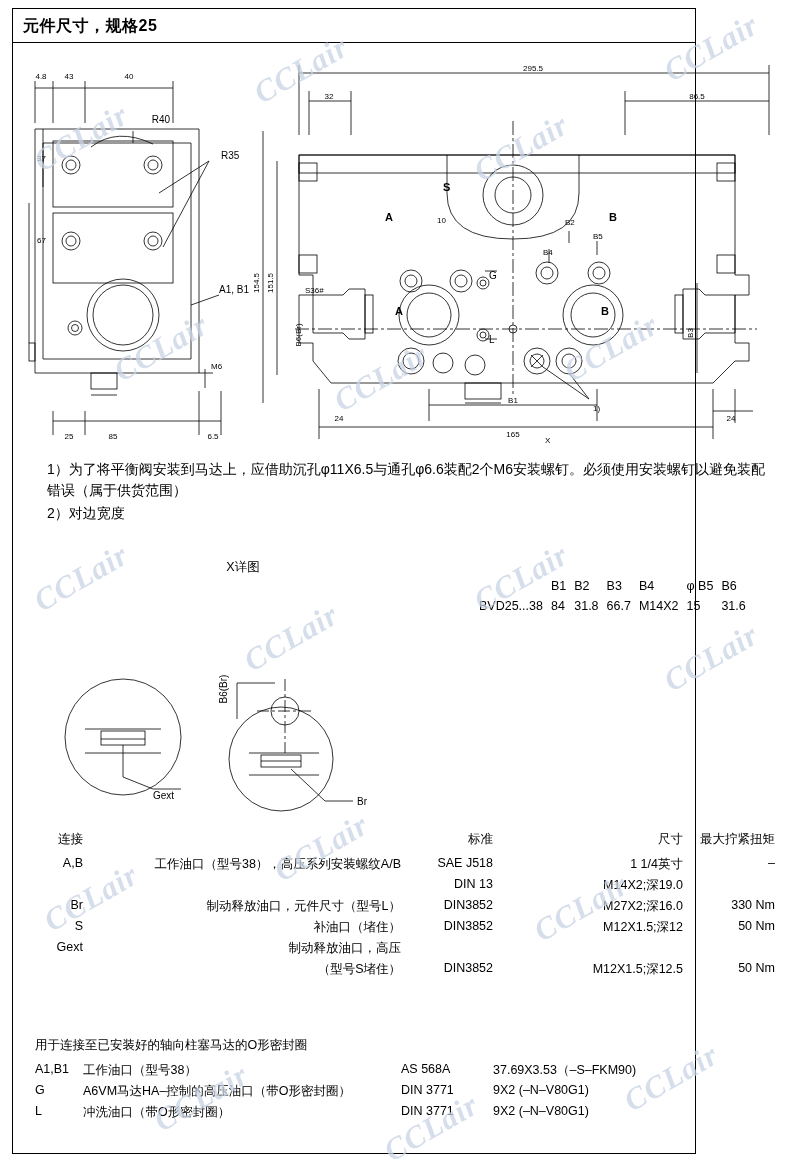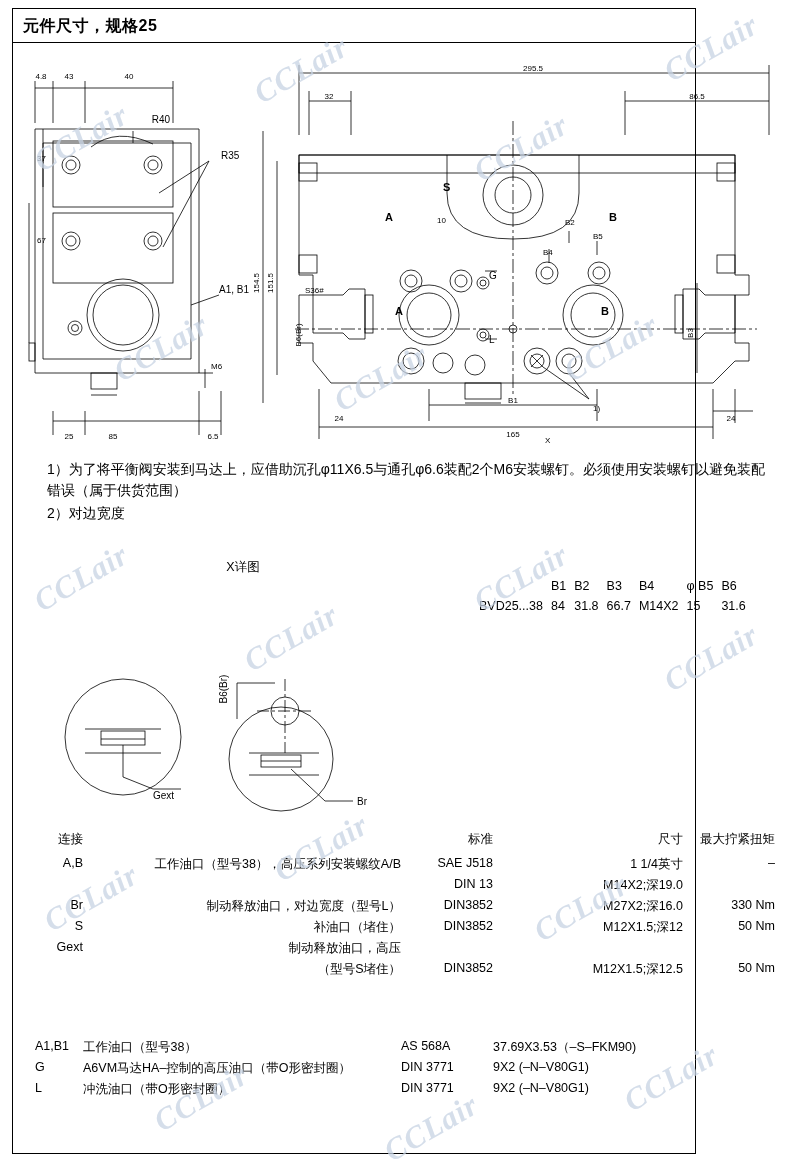--- a/index.html
+++ b/index.html
@@ -379,21 +379,21 @@
       </tr>
       <tr>
         <td class="c0"></td>
         <td class="c1"></td>
         <td class="c2">DIN 13</td>
         <td class="c3">M14X2;深19.0</td>
         <td class="c4"></td>
       </tr>
       <tr>
         <td class="c0">Br</td>
-        <td class="c1">制动释放油口，对边宽度（型号L）</td>
+        <td class="c1">制动释放油口，元件尺寸（型号L）</td>
         <td class="c2">DIN3852</td>
         <td class="c3">M27X2;深16.0</td>
         <td class="c4">330 Nm</td>
       </tr>
       <tr>
         <td class="c0">S</td>
         <td class="c1">补油口（堵住）</td>
         <td class="c2">DIN3852</td>
         <td class="c3">M12X1.5;深12</td>
         <td class="c4">50 Nm</td>
@@ -410,20 +410,21 @@
         <td class="c1">（型号S堵住）</td>
         <td class="c2">DIN3852</td>
         <td class="c3">M12X1.5;深12.5</td>
         <td class="c4">50 Nm</td>
       </tr>
     </tbody>
       </table>
   </div>
 
   <div class="oring">
+    <p class="lead">用于连接至已安装好的轴向柱塞马达的O形密封圈</p>
     <table>
       <tbody>
           <tr>
         <td class="c0" style="width:48px">A1,B1</td>
         <td style="width:318px">工作油口（型号38）</td>
         <td style="width:92px">AS 568A</td>
         <td>37.69X3.53（–S–FKM90)</td>
       </tr>
       <tr>
         <td>G</td>

